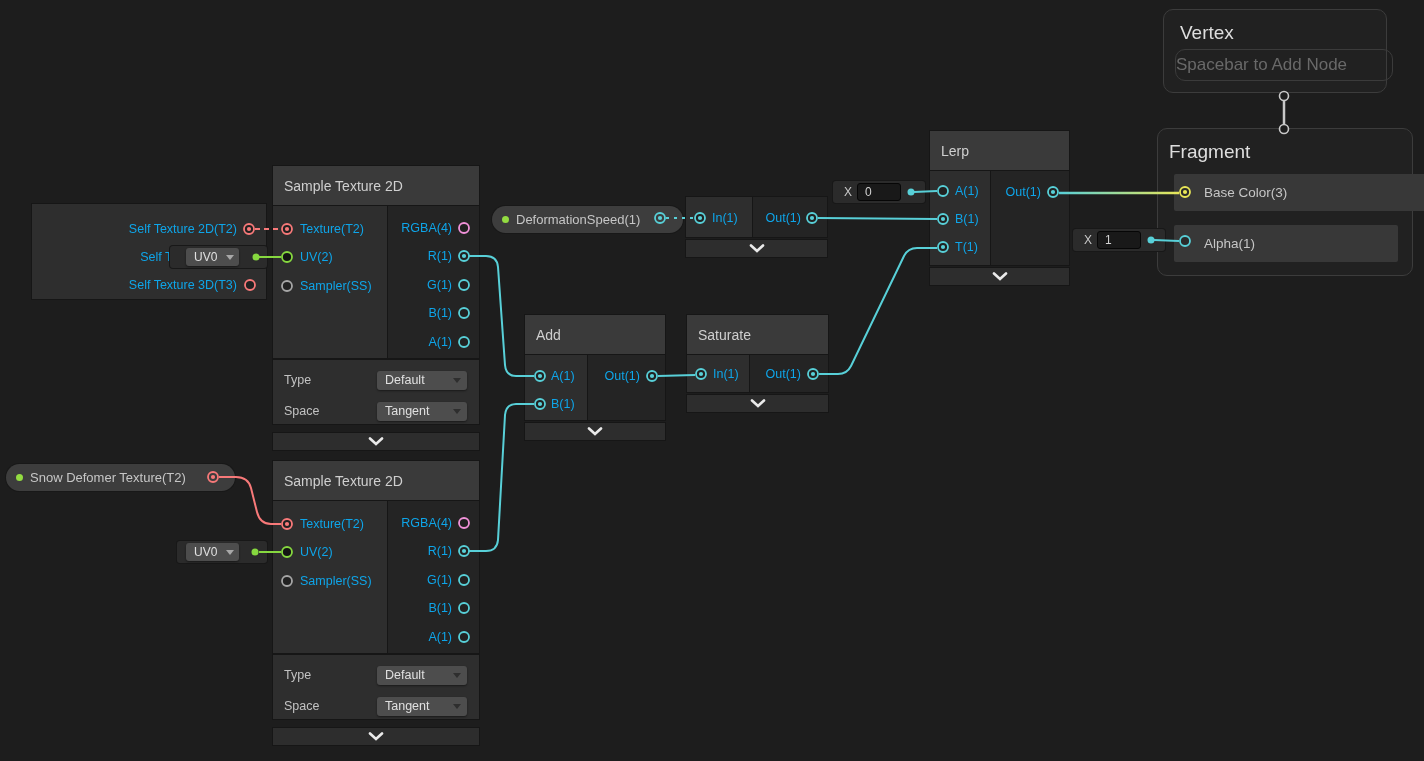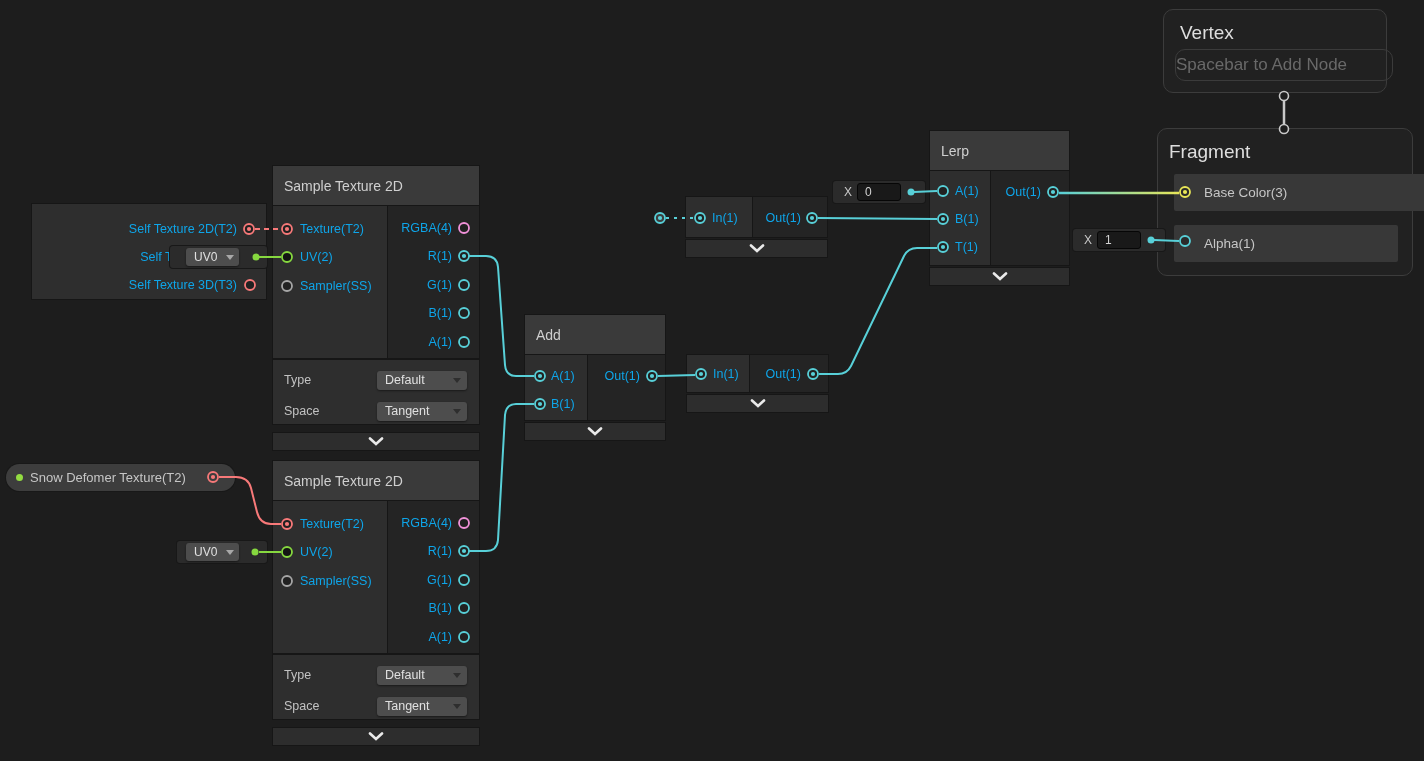--- a/index.html
+++ b/index.html
@@ -129,20 +129,21 @@
     <div class="plabel" style="left:26px;top:80px;">B(1)</div>
     <div class="plabel r" style="right:25px;top:52px;left:55px;">Out(1)</div>
     <div class="chev-bar" style="left:0;top:108px;width:140px;height:17px;">
       <svg width="16" height="9" viewBox="0 0 16 9">
           <path d="M2 1.5 L8 7 L14 1.5" stroke="#EAEAEA" stroke-width="2.6" fill="none" stroke-linecap="round"></path>
         </svg>
     </div>
   </div>
 
   <div class="node" style="left:687px;top:315px;width:141px;height:97px;">
+    <div class="titlebar">Saturate</div>
     <div class="section in-sec" style="left:0;top:40px;width:63px;height:37px;"></div>
     <div class="section out-sec" style="left:63px;top:40px;width:78px;height:37px;"></div>
     <div class="plabel" style="left:26px;top:50px;">In(1)</div>
     <div class="plabel r" style="right:27px;top:50px;left:55px;">Out(1)</div>
     <div class="chev-bar" style="left:0;top:80px;width:141px;height:17px;">
       <svg width="16" height="9" viewBox="0 0 16 9">
           <path d="M2 1.5 L8 7 L14 1.5" stroke="#EAEAEA" stroke-width="2.6" fill="none" stroke-linecap="round"></path>
         </svg>
     </div>
   </div>
@@ -155,20 +156,24 @@
     <div class="plabel" style="left:25px;top:79px;">B(1)</div>
     <div class="plabel" style="left:25px;top:107px;">T(1)</div>
     <div class="plabel r" style="right:28px;top:52px;left:55px;">Out(1)</div>
     <div class="chev-bar" style="left:0;top:137px;width:139px;height:17px;">
       <svg width="16" height="9" viewBox="0 0 16 9">
           <path d="M2 1.5 L8 7 L14 1.5" stroke="#EAEAEA" stroke-width="2.6" fill="none" stroke-linecap="round"></path>
         </svg>
     </div>
   </div>
 
+  <div class="pill" style="left:492px;top:206px;width:191px;">
+    <i class="pdot"></i>
+    <span class="ptext">DeformationSpeed(1)</span>
+  </div>
   <div class="pill" style="left:6px;top:464px;width:229px;">
     <i class="pdot"></i>
     <span class="ptext">Snow Defomer Texture(T2)</span>
   </div>
 
   <div class="wstrip" style="left:170px;top:246px;width:97px;">
     <div class="dropdown" style="left:16px;top:2px;width:53px;height:18px;line-height:18px;font-size:12px;"><span>UV0</span><i class="dd-arrow light" style="top:7px;right:5px;"></i></div>
   </div>
   <div class="wstrip" style="left:177px;top:541px;width:90px;">
     <div class="dropdown" style="left:9px;top:2px;width:53px;height:18px;line-height:18px;font-size:12px;"><span>UV0</span><i class="dd-arrow light" style="top:7px;right:5px;"></i></div>

